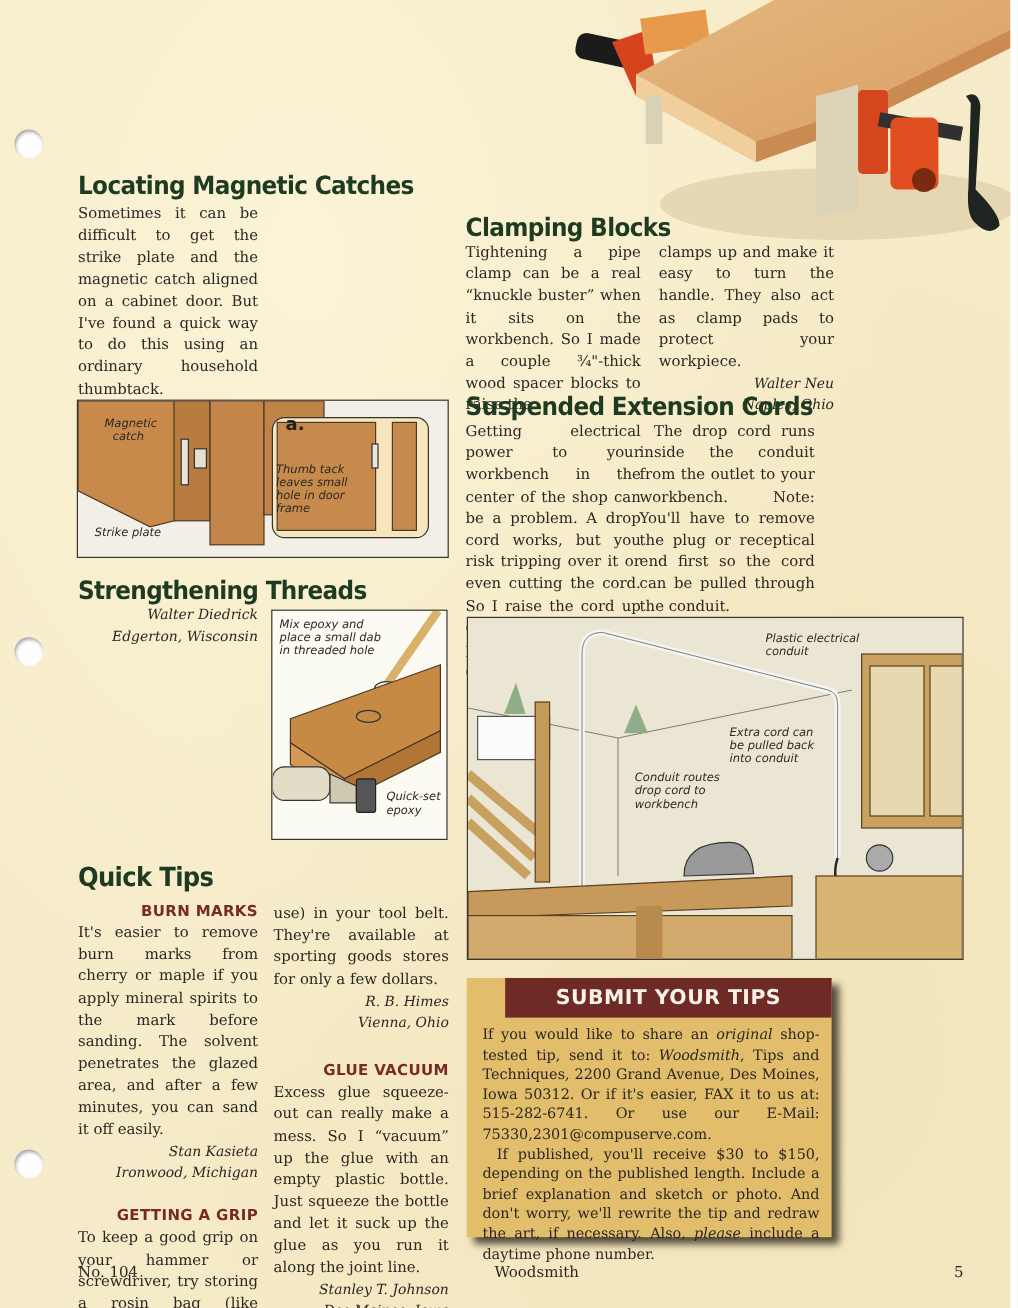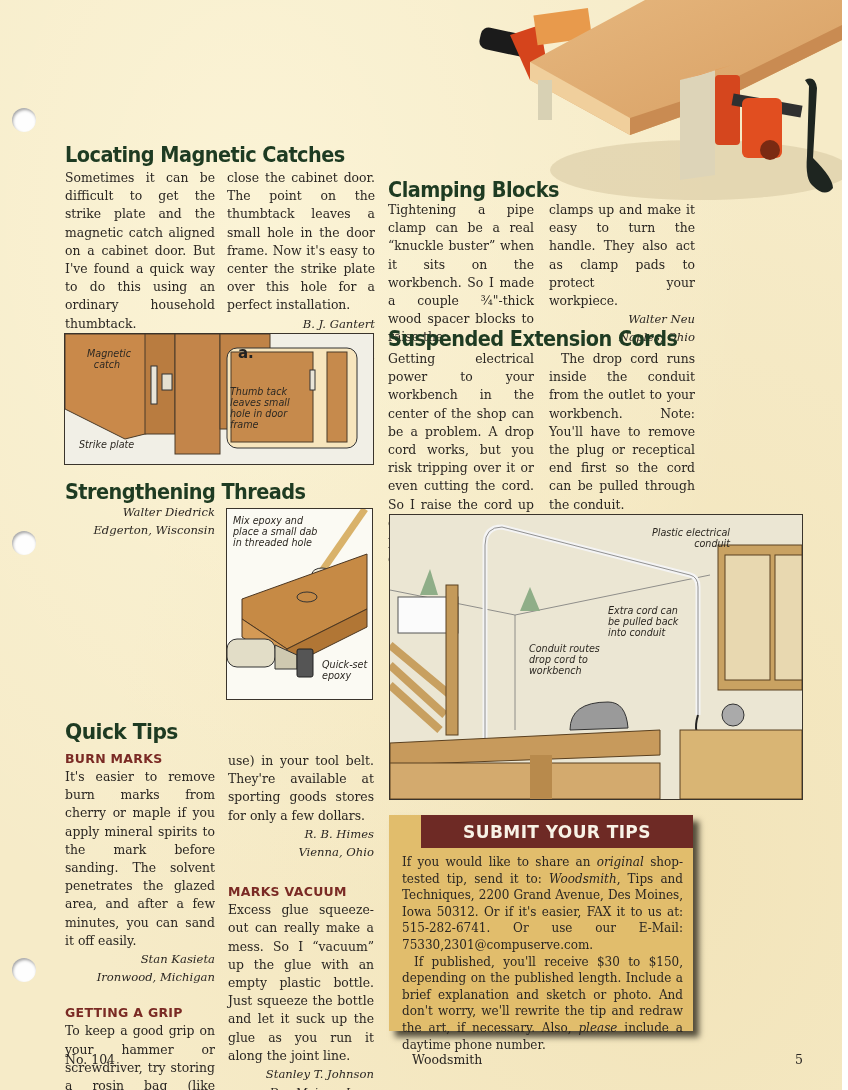--- a/index.html
+++ b/index.html
@@ -12,21 +12,21 @@
   .hole { position:absolute; left:12px; width:24px; height:24px; border-radius:50%;
           background:#fefefe; box-shadow: inset 1px 2px 3px rgba(0,0,0,0.35); }
   h2.head { position:absolute; margin:0; font-family:"DejaVu Sans", sans-serif; font-weight:bold;
             color:#1e3b22; font-size:21px; letter-spacing:-0.6px; line-height:24px; white-space:nowrap;
             transform:scaleX(0.92); transform-origin:left top; }
   .col { position:absolute; font-size:12.4px; line-height:18.2px; text-align:justify; }
   .col p { margin:0; }
   .col p.ind { text-indent:12px; }
   .sig { text-align:right; font-style:italic; font-size:11.6px; line-height:18.2px; }
   .sub { font-family:"DejaVu Sans", sans-serif; font-weight:bold; color:#7a2a24; font-size:12.5px;
-         text-align:left; letter-spacing:0.3px; line-height:18px; }
+         text-align:right; letter-spacing:0.3px; line-height:18px; }
   .fig { position:absolute; border:1px solid #3a342c; background:#fbfaf3; overflow:hidden; }
   .cap { position:absolute; font-family:"DejaVu Sans", sans-serif; font-style:italic; font-size:9.6px;
          line-height:11px; color:#2c2822; }
   .photo { position:absolute; }
   .submit { position:absolute; left:389px; top:815px; width:304px; height:216px;
             background:#e1bd6c; box-shadow: 6px 6px 6px rgba(30,25,15,0.75); }
   .submit .bar { height:33px; background:#6e2a25; color:#f8f2e6; font-family:"DejaVu Sans", sans-serif;
                  font-weight:bold; font-size:17px; text-align:center; line-height:34px; letter-spacing:0.4px;margin-left:32px; }
   .submit .body { padding:6px 10px 0 13px; font-size:12px; line-height:16.6px; text-align:justify; }
   .submit .body p { margin:0; }
@@ -66,25 +66,20 @@
     <rect x="262" y="100" width="70" height="12" fill="#303030" transform="rotate(10 300 106)"></rect>
     <rect x="272" y="98" width="40" height="60" rx="6" fill="#e14e20"></rect>
     <circle cx="300" cy="150" r="10" fill="#7a2a12"></circle>
     <path d="M335 80 q10 -5 12 8 l-4 70 q20 20 20 30 q-8 10 -20 -2 q-8 -6 -6 -30 l2 -70 q-4 -6 -4 -6 z" fill="#1e2520"></path>
   </svg>
 
   <h2 class="head" style="left:65px;top:143px">Locating Magnetic Catches</h2>
   <div class="col" style="left:65px;top:169px;width:150px">
     <p>Sometimes it can be difficult to get the strike plate and the magnetic catch aligned on a cabinet door. But I've found a quick way to do this using an ordinary household thumbtack.</p>
     <p class="ind">Just center the thumbtack on the magnet and</p>
-  </div>
-  <div class="col" style="left:227px;top:169px;width:148px">
-    <p>close the cabinet door. The point on the thumbtack leaves a small hole in the door frame. Now it's easy to center the strike plate over this hole for a perfect installation.</p>
-    <div class="sig">B. J. Gantert</div>
-    <div class="sig">Philadelphia, Pennsylvania</div>
   </div>
 
   <div class="fig" style="left:64px;top:333px;width:308px;height:130px;background:#f1efe6">
     <svg width="308" height="130" style="position:absolute;left:0;top:0">
       <polygon points="0,0 100,0 100,95 60,105 0,75" fill="#c9894a" stroke="#4a3a28" stroke-width="1"></polygon>
       <rect x="80" y="0" width="30" height="100" fill="#b97c40" stroke="#4a3a28"></rect>
       <rect x="110" y="0" width="45" height="120" fill="#c3854a" stroke="#4a3a28"></rect>
       <rect x="155" y="0" width="50" height="95" fill="#c08347" stroke="#4a3a28"></rect>
       <rect x="86" y="32" width="6" height="38" fill="#e9e5d8" stroke="#333"></rect>
       <rect x="97" y="40" width="10" height="16" fill="#e5e0d0" stroke="#333"></rect>
@@ -106,21 +101,21 @@
   <div class="col" style="left:549px;top:201px;width:146px">
     <p>clamps up and make it easy to turn the handle. They also act as clamp pads to protect your workpiece.</p>
     <div class="sig">Walter Neu</div>
     <div class="sig">Naples, Ohio</div>
   </div>
 
   <h2 class="head" style="left:388px;top:327px">Suspended Extension Cords</h2>
   <div class="col" style="left:388px;top:350px;width:146px">
     <p>Getting electrical power to your workbench in the center of the shop can be a problem. A drop cord works, but you risk tripping over it or even cutting the cord. So I raise the cord up off the floor and protect it in plastic electrical conduit.</p>
   </div>
-  <div class="col" style="left:549px;top:350px;width:146px">
+  <div class="col" style="left:533px;top:350px;width:146px">
     <p class="ind">The drop cord runs inside the conduit from the outlet to your workbench. Note: You'll have to remove the plug or receptical end first so the cord can be pulled through the conduit.</p>
     <div class="sig">Nick Cicora</div>
     <div class="sig">Roswell, Georgia</div>
   </div>
 
   <div class="fig" style="left:389px;top:514px;width:412px;height:284px;background:#ebe6d3">
     <svg width="412" height="284" style="position:absolute;left:0;top:0">
       <line x1="0" y1="75" x2="125" y2="100" stroke="#777" stroke-width="0.8"></line>
       <line x1="125" y1="100" x2="320" y2="60" stroke="#777" stroke-width="0.8"></line>
       <line x1="125" y1="100" x2="125" y2="215" stroke="#777" stroke-width="0.8"></line>
@@ -135,21 +130,21 @@
       <polygon points="0,228 270,215 270,240 0,250" fill="#c79a5c" stroke="#5a4020"></polygon>
       <rect x="0" y="248" width="270" height="36" fill="#d3aa6e" stroke="#5a4020"></rect>
       <rect x="140" y="240" width="22" height="44" fill="#b88a4c"></rect>
       <path d="M180 215 q0 -28 38 -28 q18 0 20 26 z" fill="#9a9a9a" stroke="#333"></path>
       <rect x="328" y="30" width="84" height="145" fill="#c9a262" stroke="#5a4020"></rect>
       <rect x="335" y="40" width="45" height="125" fill="#e8d8b0" stroke="#5a4020"></rect>
       <rect x="385" y="40" width="27" height="125" fill="#e8d8b0" stroke="#5a4020"></rect>
       <rect x="290" y="215" width="122" height="69" fill="#d9b574" stroke="#5a4020"></rect>
       <circle cx="343" cy="200" r="11" fill="#aaa" stroke="#333"></circle>
     </svg>
-    <div class="cap" style="left:248px;top:12px;width:92px;text-align:right">Plastic electrical conduit</div>
+    <div class="cap" style="left:248px;top:12px;width:92px;text-align:left">Plastic electrical conduit</div>
     <div class="cap" style="left:218px;top:90px;width:78px;text-align:left">Extra cord can be pulled back into conduit</div>
     <div class="cap" style="left:139px;top:128px;width:74px;text-align:left">Conduit routes drop cord to workbench</div>
   </div>
 
   <h2 class="head" style="left:65px;top:480px">Strengthening Threads</h2>
   <div class="col" style="left:65px;top:503px;width:150px">
     <div class="sig">Walter Diedrick</div>
     <div class="sig">Edgerton, Wisconsin</div>
   </div>
   <div class="fig" style="left:226px;top:508px;width:145px;height:190px">
@@ -176,21 +171,21 @@
     <div class="sig">Ironwood, Michigan</div>
     <div style="height:18px"></div>
     <div class="sub">GETTING A GRIP</div>
     <p>To keep a good grip on your hammer or screwdriver, try storing a rosin bag (like baseball pitchers</p>
   </div>
   <div class="col" style="left:228px;top:752px;width:146px">
     <p>use) in your tool belt. They're available at sporting goods stores for only a few dollars.</p>
     <div class="sig">R. B. Himes</div>
     <div class="sig">Vienna, Ohio</div>
     <div style="height:22px"></div>
-    <div class="sub">MARKS VACUUM</div>
+    <div class="sub">GLUE VACUUM</div>
     <p>Excess glue squeeze-out can really make a mess. So I “vacuum” up the glue with an empty plastic bottle. Just squeeze the bottle and let it suck up the glue as you run it along the joint line.</p>
     <div class="sig">Stanley T. Johnson</div>
     <div class="sig">Des Moines, Iowa</div>
   </div>
 
   <div class="submit">
     <div class="bar">SUBMIT YOUR TIPS</div>
     <div class="body">
       <p><span>If you would like to share an </span><i>original</i><span> shop-tested tip, send it to: </span><i>Woodsmith</i><span>, Tips and Techniques, 2200 Grand Avenue, Des Moines, Iowa 50312. Or if it's easier, FAX it to us at: 515-282-6741. Or use our E-Mail: 75330,2301@compuserve.com.</span></p>
       <p style="text-indent:12px"><span>If published, you'll receive $30 to $150, depending on the published length. Include a brief explanation and sketch or photo. And don't worry, we'll rewrite the tip and redraw the art, if necessary. Also, </span><i>please</i><span> include a daytime phone number.</span></p>

